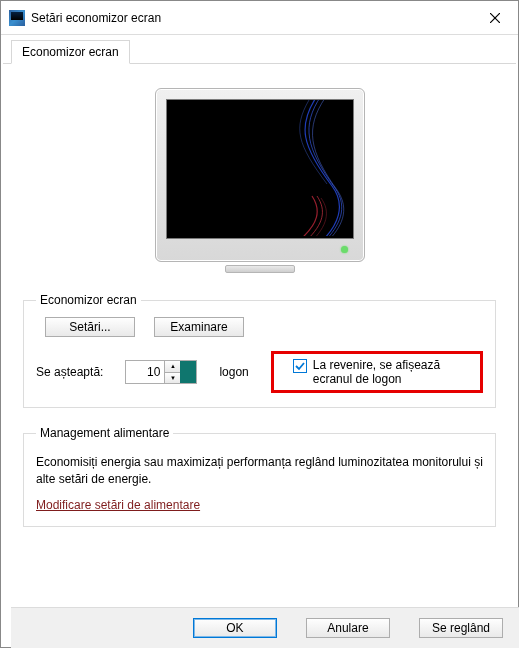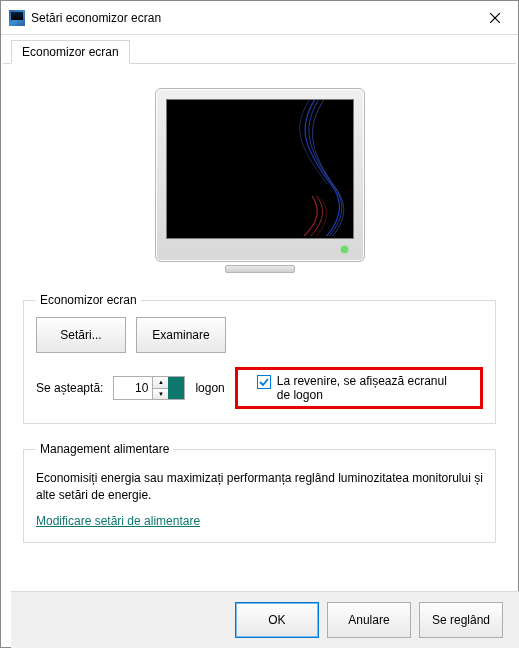--- a/index.html
+++ b/index.html
@@ -122,32 +122,33 @@
     background: linear-gradient(180deg,#fefefe,#e9e9e9);
     display:flex; align-items:center;
     padding: 0 6px;
     position:relative;
   }
   .dropdown .caret {
     position:absolute; right:6px; top:50%;
     transform: translateY(-50%);
   }
   .btn {
-    height: 36px;
+    height: 20px;
     min-width: 90px;
     border: 1px solid #adadad;
     background: linear-gradient(180deg,#fefefe,#e9e9e9);
     display:flex; align-items:center; justify-content:center;
     padding: 0 12px;
     font: inherit;
+    margin-left: 9px;
   }
   .row2 {
     display:flex;
     align-items:center;
-    gap: 10px;
+    gap: 22px;
     margin-top: 14px;
   }
   .spinner {
     width: 72px; height: 24px;
     border: 1px solid #adadad;
     display:flex;
     align-items: stretch;
     background:#0f766e;
   }
   .spinner input {
@@ -180,29 +181,29 @@
     border: 1px solid #0078d7;
     display:flex; align-items:center; justify-content:center;
     margin-top:1px;
     flex-shrink:0;
   }
   .checkbox svg { display:block; }
   .pm-text {
     margin: 4px 0 10px 0;
     line-height: 1.4;
   }
-  .link { color: #0f766e; text-decoration: underline; cursor: pointer; }
+  .link { color: #7f1d1d; text-decoration: underline; cursor: pointer; }
   .footer {
     position:absolute;
     bottom:0; left:11px; right:0;
     border-top: 1px solid #dcdcdc;
     padding: 10px 16px;
     display:flex;
     justify-content:flex-end;
-    gap: 8px;
+    gap: 20px;
     background:#f0f0f0;
   }
   .footer .btn { min-width: 84px; }
   .footer .btn.ok { border: 1px solid #0078d7; box-shadow: inset 0 0 0 1px #7db8e8; }
 </style>
 </head>
 <body>
 
 <div class="titlebar">
   <div class="icon"></div>

